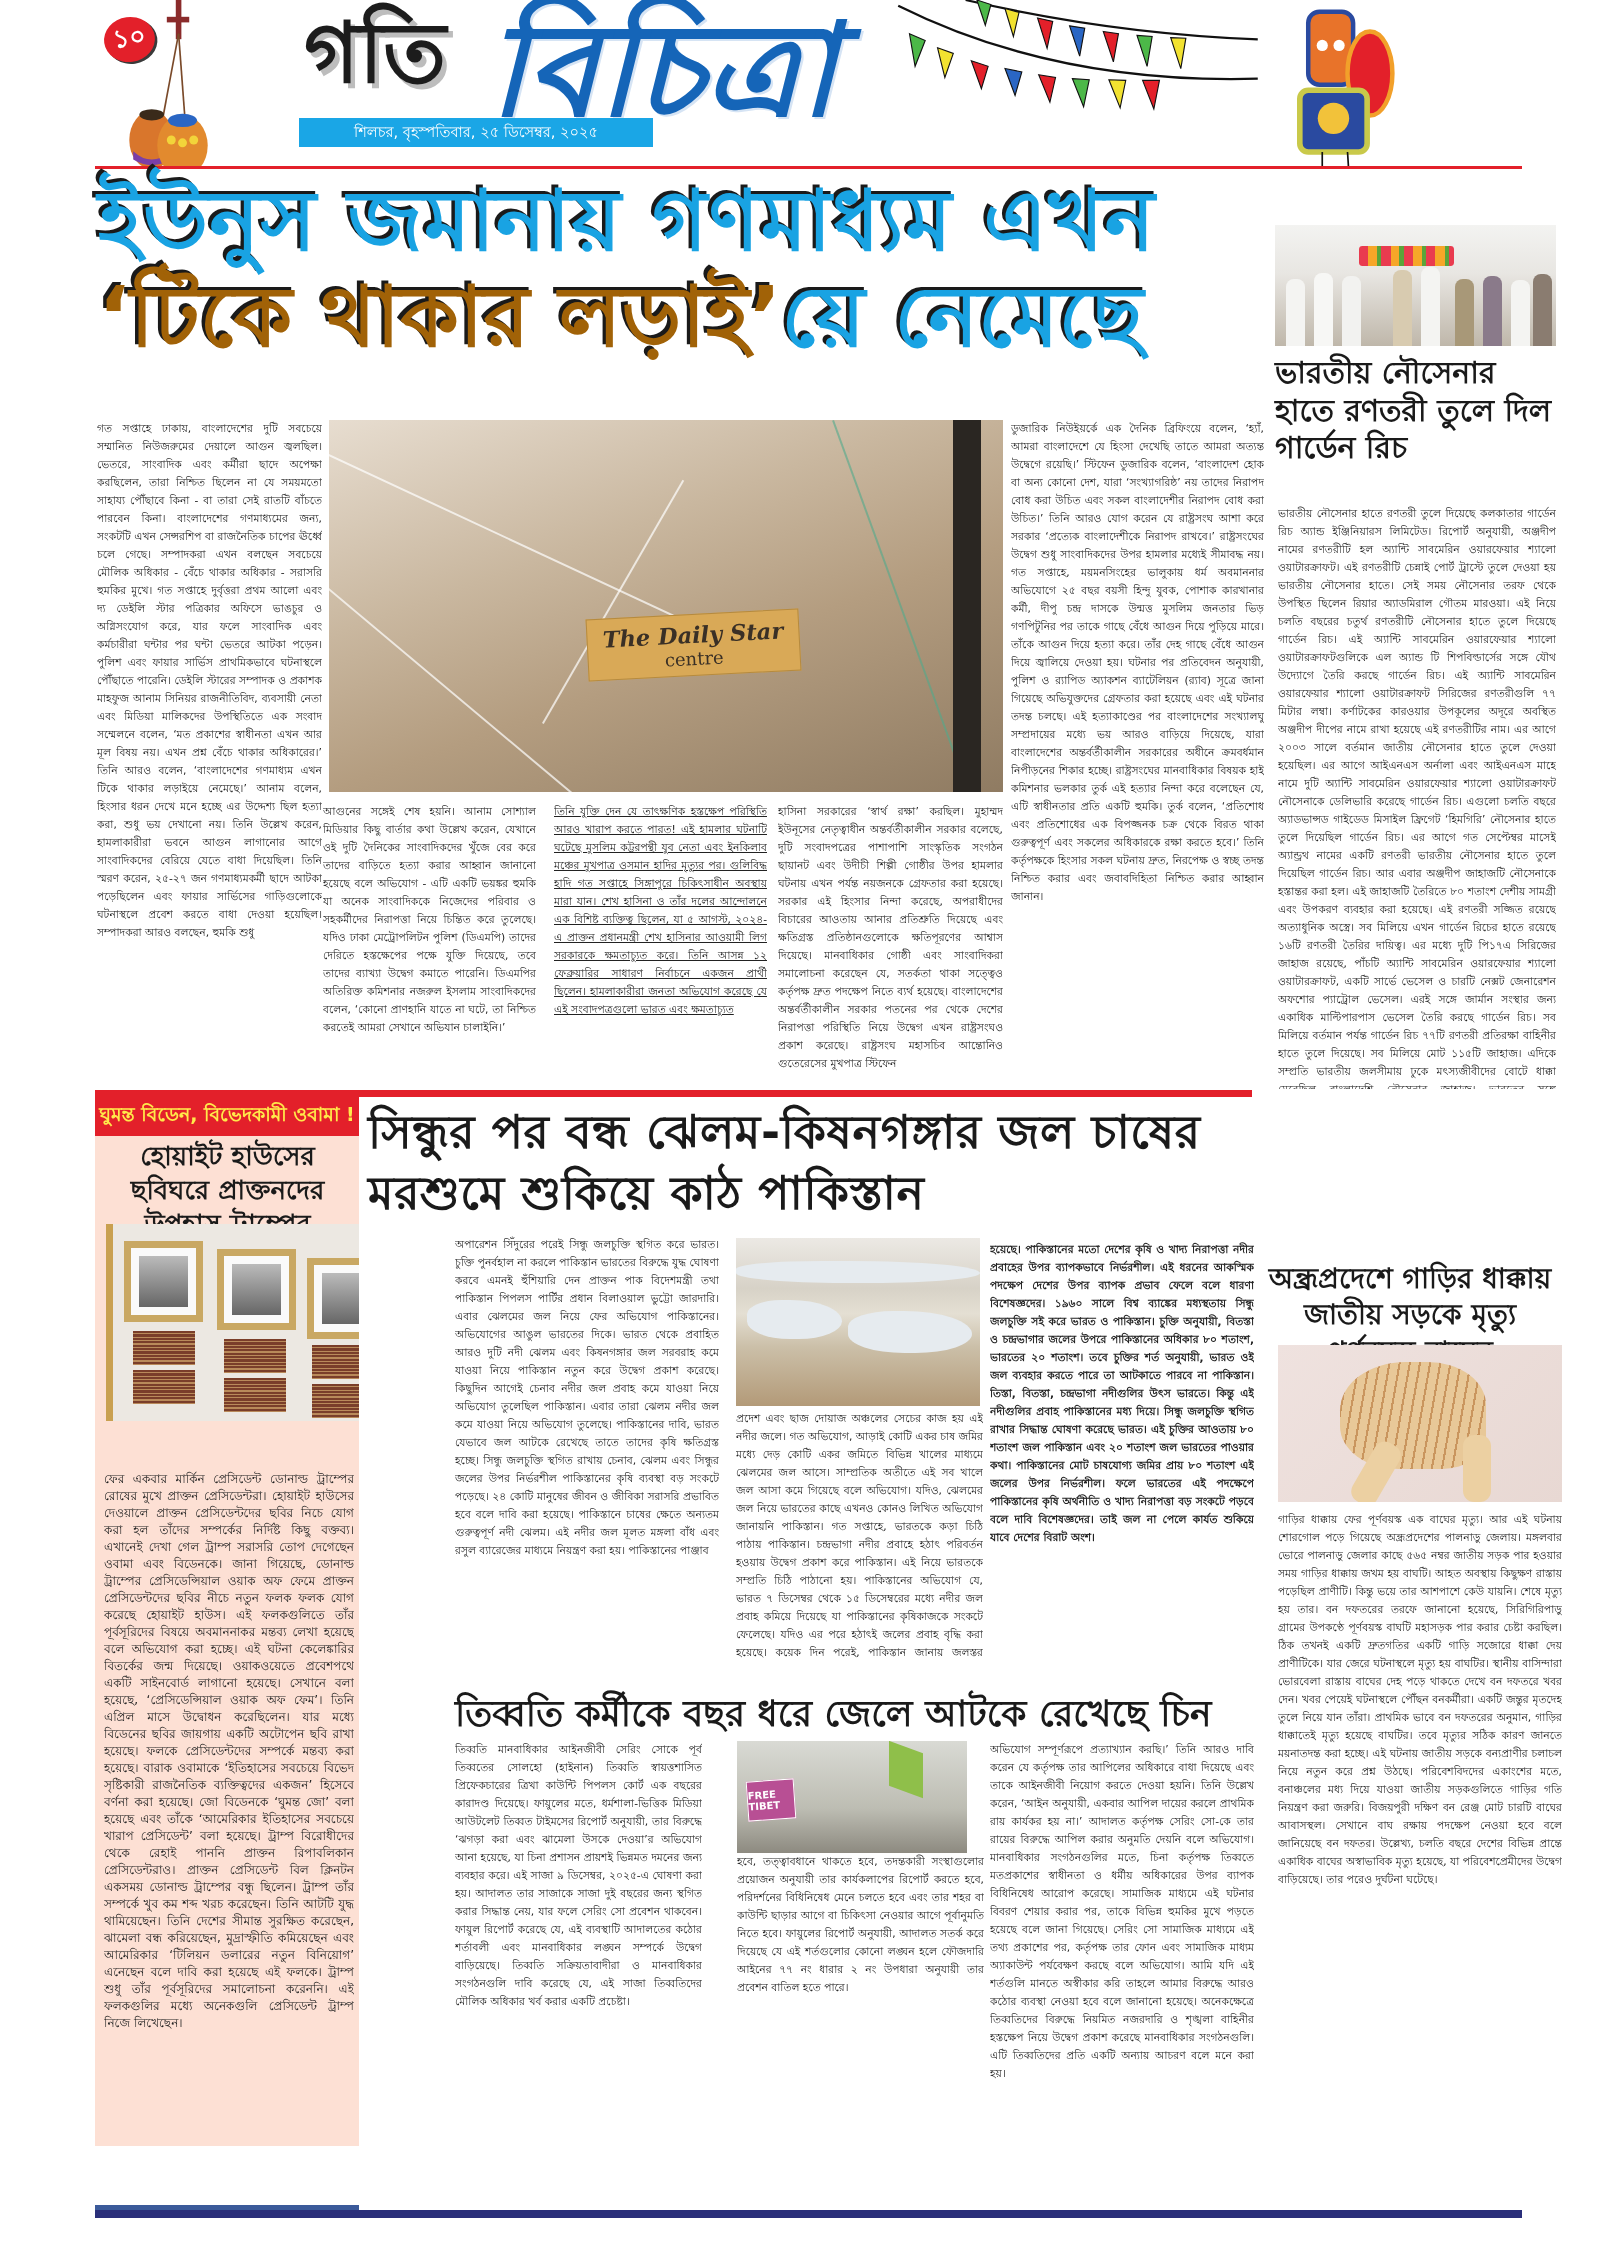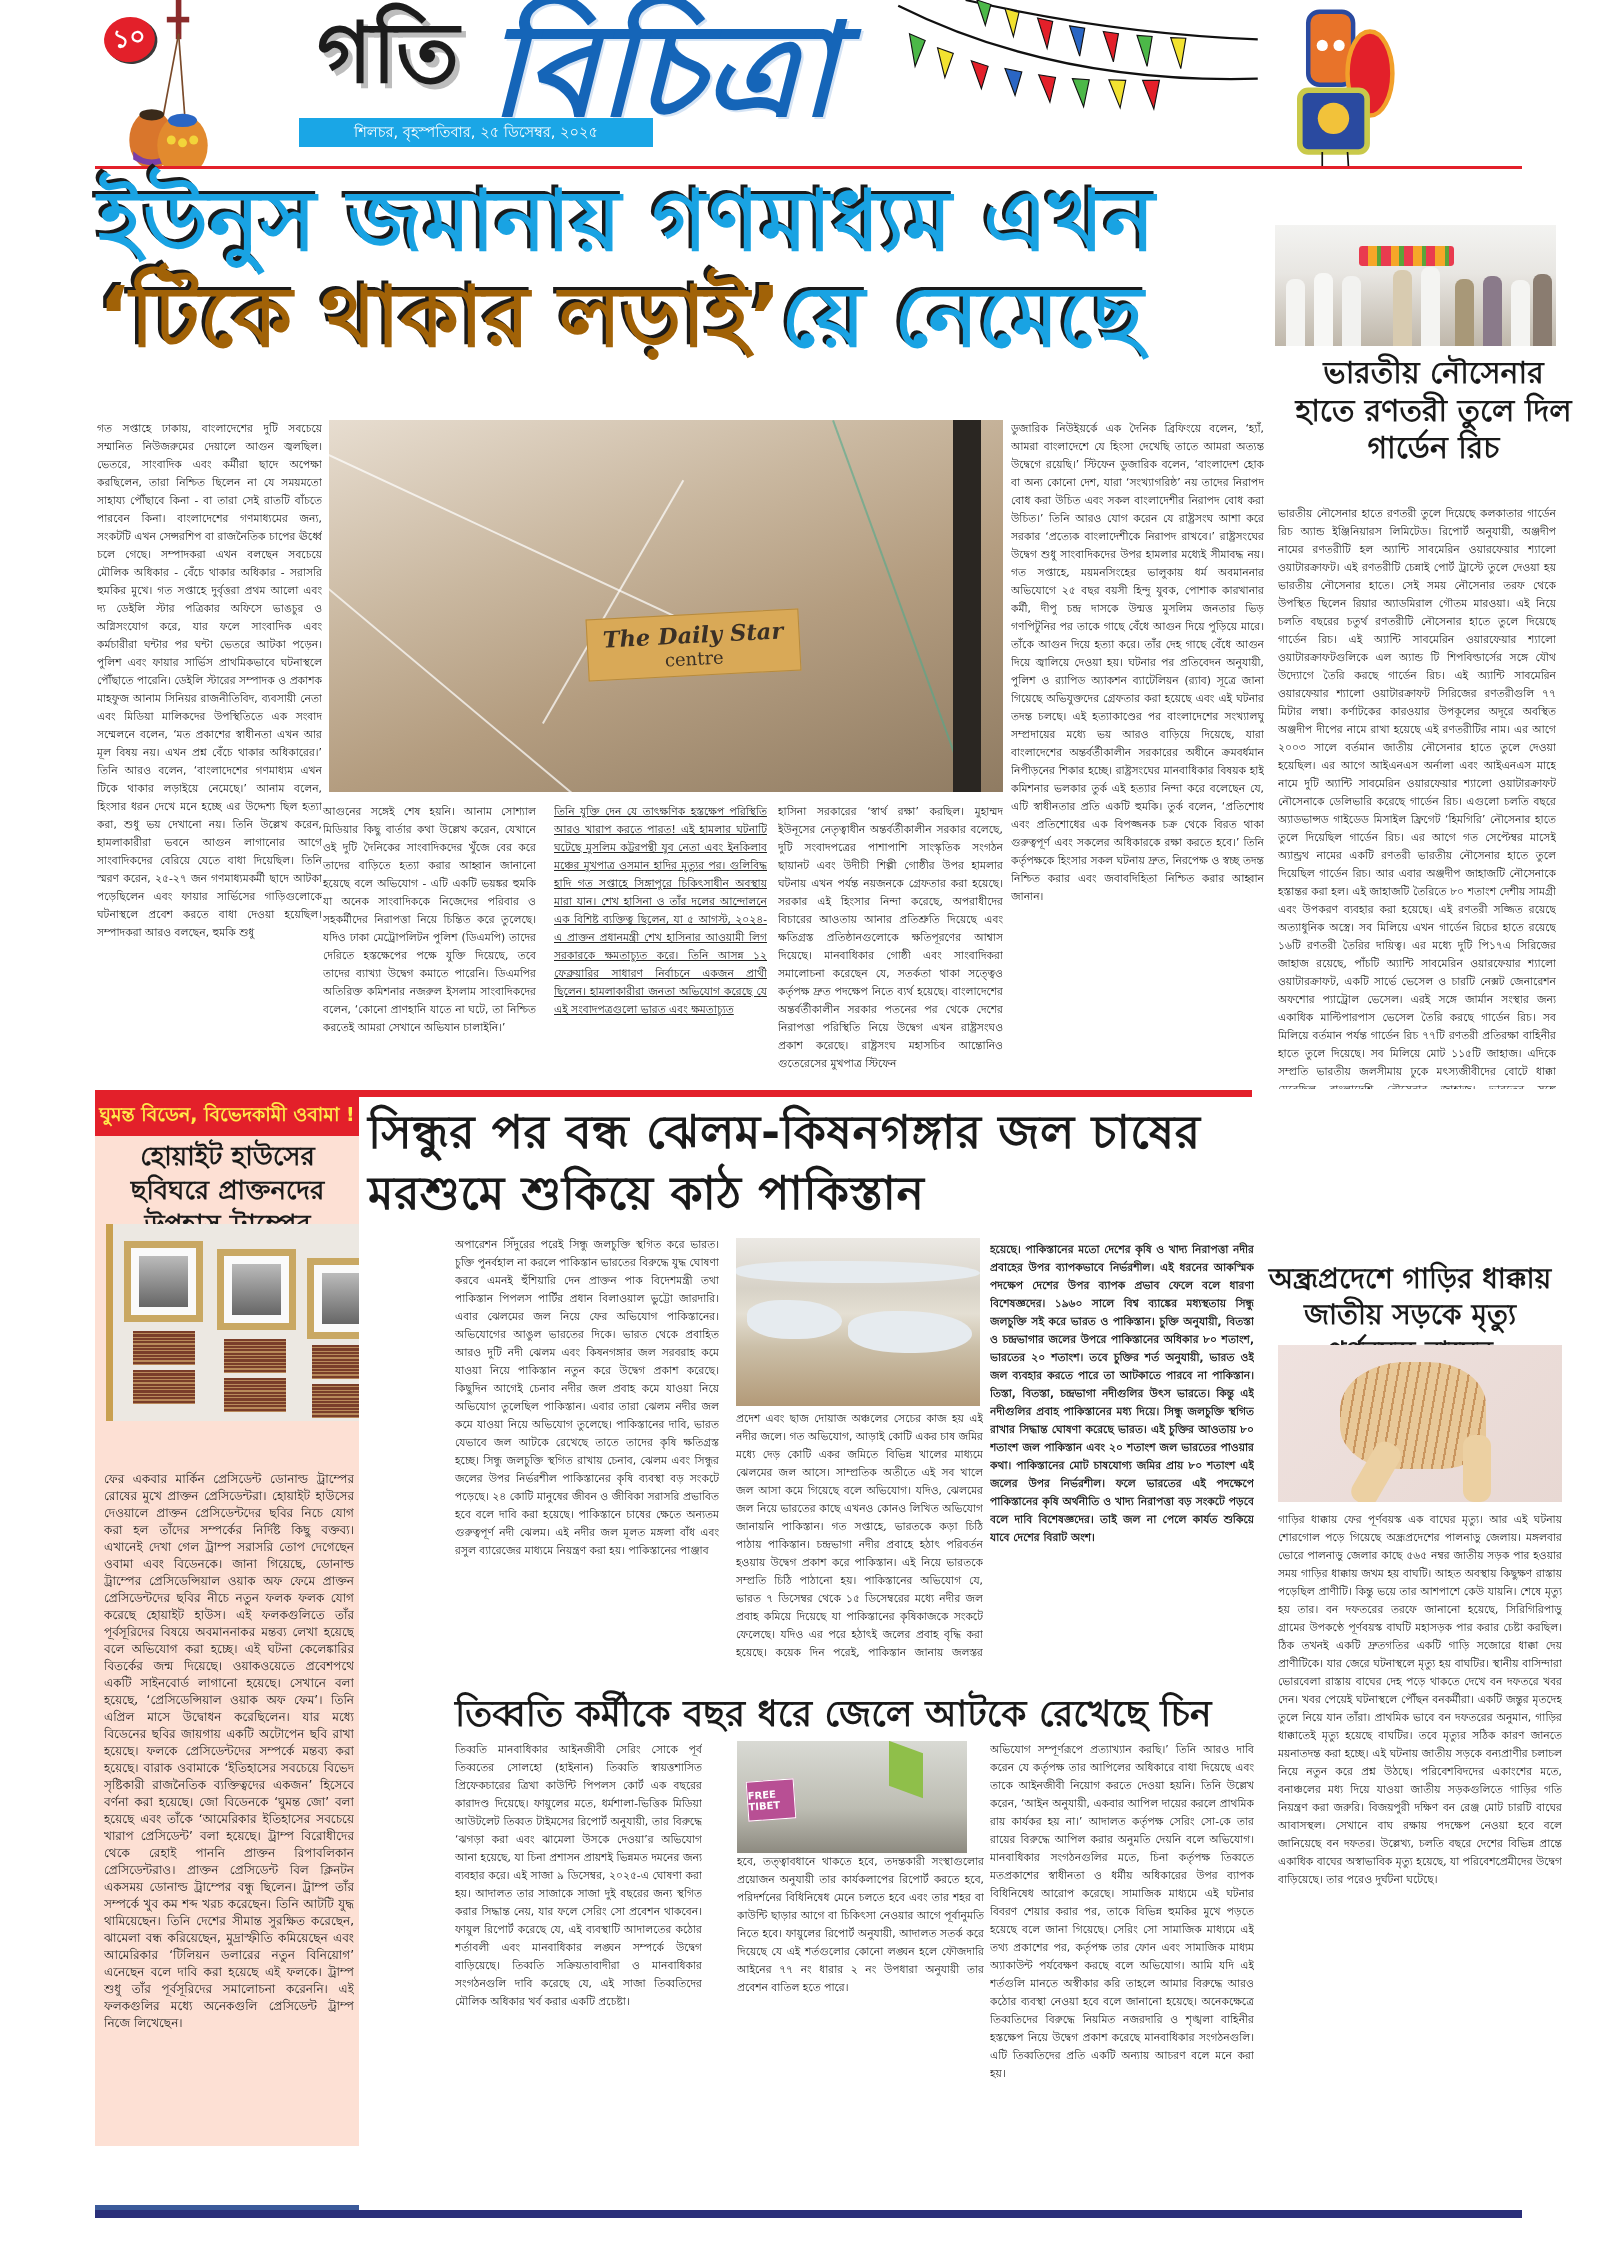--- a/index.html
+++ b/index.html
@@ -4,21 +4,21 @@
 <style>
   * { box-sizing: border-box; margin: 0; padding: 0; }
   html, body { width: 1618px; height: 2261px; background: #ffffff; overflow: hidden; }
   body { position: relative; font-family: "DejaVu Sans", "Liberation Sans", sans-serif; color: #1a1a1a; }
 
   .abs { position: absolute; }
 
   
   .page-num { left: 104px; top: 17px; width: 51px; height: 45px; border-radius: 50%; background: #e3202a; color: #fff; font-size: 25px; font-weight: bold; display: flex; align-items: center; justify-content: center; box-shadow: 2.2px 2.2px 0 #3a3a3a; transform: rotate(-8deg); }
   .pots { left: 104px; top: 0; width: 157px; height: 168px; }
-  .brand-gati { left: 317px; top: 11.2px; font-size: 84px; font-weight: bold; color: #1c1c1c; text-shadow: 4.5px 4.5px 0 #bdbdbd; line-height: 1; }
+  .brand-gati { left: 304px; top: 11.2px; font-size: 84px; font-weight: bold; color: #1c1c1c; text-shadow: 4.5px 4.5px 0 #bdbdbd; line-height: 1; }
   .brand-bichitra { left: 489px; top: 5.6px; font-size: 129px; font-weight: bold; color: #1565b8; line-height: 1; text-shadow: 2.2px 2.2px 0 #d6e4f4; font-style: italic; text-align: center; }
   .dateline { left: 299px; top: 118px; width: 354px; height: 29px; background: #1aa6e6; color: #fff; font-size: 14.6px; display: flex; align-items: center; justify-content: center; }
   .bunting { left: 887px; top: 0; width: 382px; height: 118px; }
   .masks { left: 1297px; top: 5.6px; width: 101px; height: 163px; }
   .rule-red { left: 95px; top: 166px; width: 1427px; height: 2.8px; background: #e3202a; }
 
   
   .lead-h1 { left: 98px; top: 174px; width: 1168px; font-size: 84px; font-weight: bold; line-height: 1.12; color: #19a3e3; text-shadow: -3.4px -3.4px 0 #1a1a1a; letter-spacing: 1.1px; white-space: nowrap; }
   .lead-h2 { left: 98px; top: 270px; width: 1168px; font-size: 84px; font-weight: bold; line-height: 1.12; white-space: nowrap; text-shadow: -3.4px -3.4px 0 #1a1a1a; }
   .lead-h2 .red { color: #a16207; }
@@ -37,21 +37,21 @@
   .lead-photo .pillar { position: absolute; right: 22.5px; top: 0; width: 28px; height: 100%; background: #2a2622; }
   .lead-col2 { left: 323px; top: 803px; width: 213px; height: 275px; }
   .lead-col3 { left: 554px; top: 803px; width: 213px; height: 275px; text-decoration: underline; }
   .lead-col4 { left: 778px; top: 803px; width: 225px; height: 275px; }
   .lead-col5 { left: 1011px; top: 420px; width: 253px; height: 657px; }
 
   
   .navy-photo { left: 1275px; top: 225px; width: 281px; height: 121px; background: linear-gradient(180deg, #f3f3f1 0%, #e8e6e2 40%, #bfb7aa 100%); overflow: hidden; }
   .navy-photo .flowers { position: absolute; left: 84px; top: 21.3px; width: 95px; height: 19.7px; background: repeating-linear-gradient(90deg, #e93b4f 0 9px, #f6a628 9px 18px, #5aa43a 18px 22.5px); border-radius: 3.4px; }
   .navy-photo .person { position: absolute; bottom: 0; width: 19px; border-radius: 7.9px 7.9px 0 0; }
-  .navy-head { left: 1275px; top: 354px; width: 281px; font-size: 30px; font-weight: bold; line-height: 1.25; text-align: center; color: #1a1a1a; margin-left: 18px; }
+  .navy-head { left: 1275px; top: 354px; width: 281px; font-size: 30px; font-weight: bold; line-height: 1.25; text-align: left; color: #1a1a1a; }
   .navy-body { left: 1278px; top: 505px; width: 278px; height: 584px; font-size: 10.7px; line-height: 18px; }
 
   
   .red-band { left: 95px; top: 1090px; width: 1157px; height: 6.7px; background: #e3202a; }
 
   
   .trump-box { left: 95px; top: 1096px; width: 264px; height: 1050px; background: #fde0d4; }
   .trump-kicker { left: 95px; top: 1096px; width: 264px; height: 40px; background: #e3202a; color: #ffe94a; font-size: 19px; font-weight: bold; display: flex; align-items: center; justify-content: center; }
   .trump-head { left: 101px; top: 1140px; width: 253px; font-size: 26px; font-weight: bold; line-height: 1.3; text-align: center; color: #1a1a1a; }
   .trump-photo { left: 106px; top: 1224px; width: 253px; height: 197px; background: #ece8e2; overflow: hidden; border-left: 7.9px solid #c9a050; }

